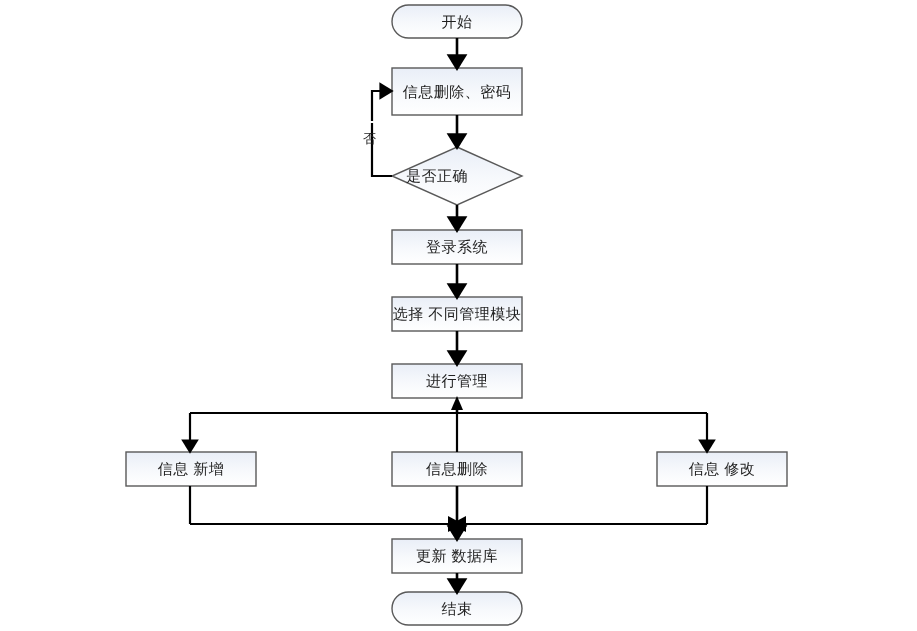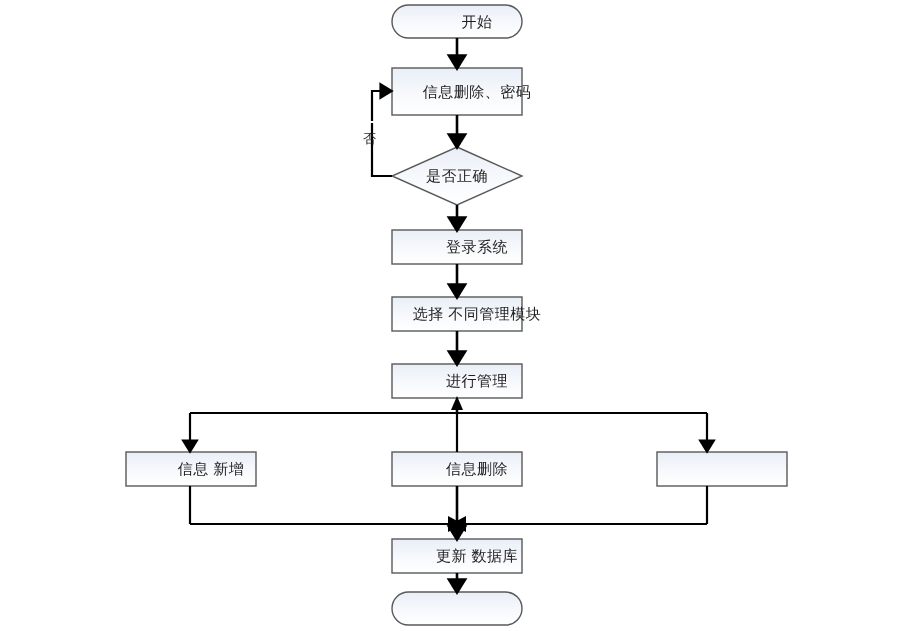--- a/index.html
+++ b/index.html
@@ -32,21 +32,20 @@
     display: flex;
     align-items: center;
     justify-content: center;
     text-align: center;
     color: #1f1f1f;
     font-size: 15px;
     line-height: 1.15;
     letter-spacing: 0.5px;
     pointer-events: none;
     white-space: nowrap;
-    padding-left: 20px;
   }
   .edge-label {
     position: absolute;
     color: #1f1f1f;
     font-size: 13px;
     line-height: 1;
     writing-mode: vertical-rl;
     text-orientation: upright;
     letter-spacing: 0;
     white-space: nowrap;
@@ -137,19 +136,21 @@
   <div class="node-label" style="left:392px; top:230px; width:130px; height:34px;">登录系统</div>
 
   <div class="node-label" style="left:392px; top:297px; width:130px; height:34px;">选择 不同管理模块</div>
 
   <div class="node-label" style="left:392px; top:364px; width:130px; height:34px;">进行管理</div>
 
   <div class="node-label" style="left:392px; top:452px; width:130px; height:34px;">信息删除</div>
 
   <div class="node-label" style="left:126px; top:452px; width:130px; height:34px;">信息 新增</div>
 
+  <div class="node-label" style="left:657px; top:452px; width:130px; height:34px;">信息 修改</div>
 
   <div class="node-label" style="left:392px; top:539px; width:130px; height:34px;">更新 数据库</div>
 
+  <div class="node-label" style="left:392px; top:592px; width:130px; height:33px;">结束</div>
 
   <div class="edge-label" style="left:363px; top:121px;">否</div>
 
 </div>
 
 </body></html>

